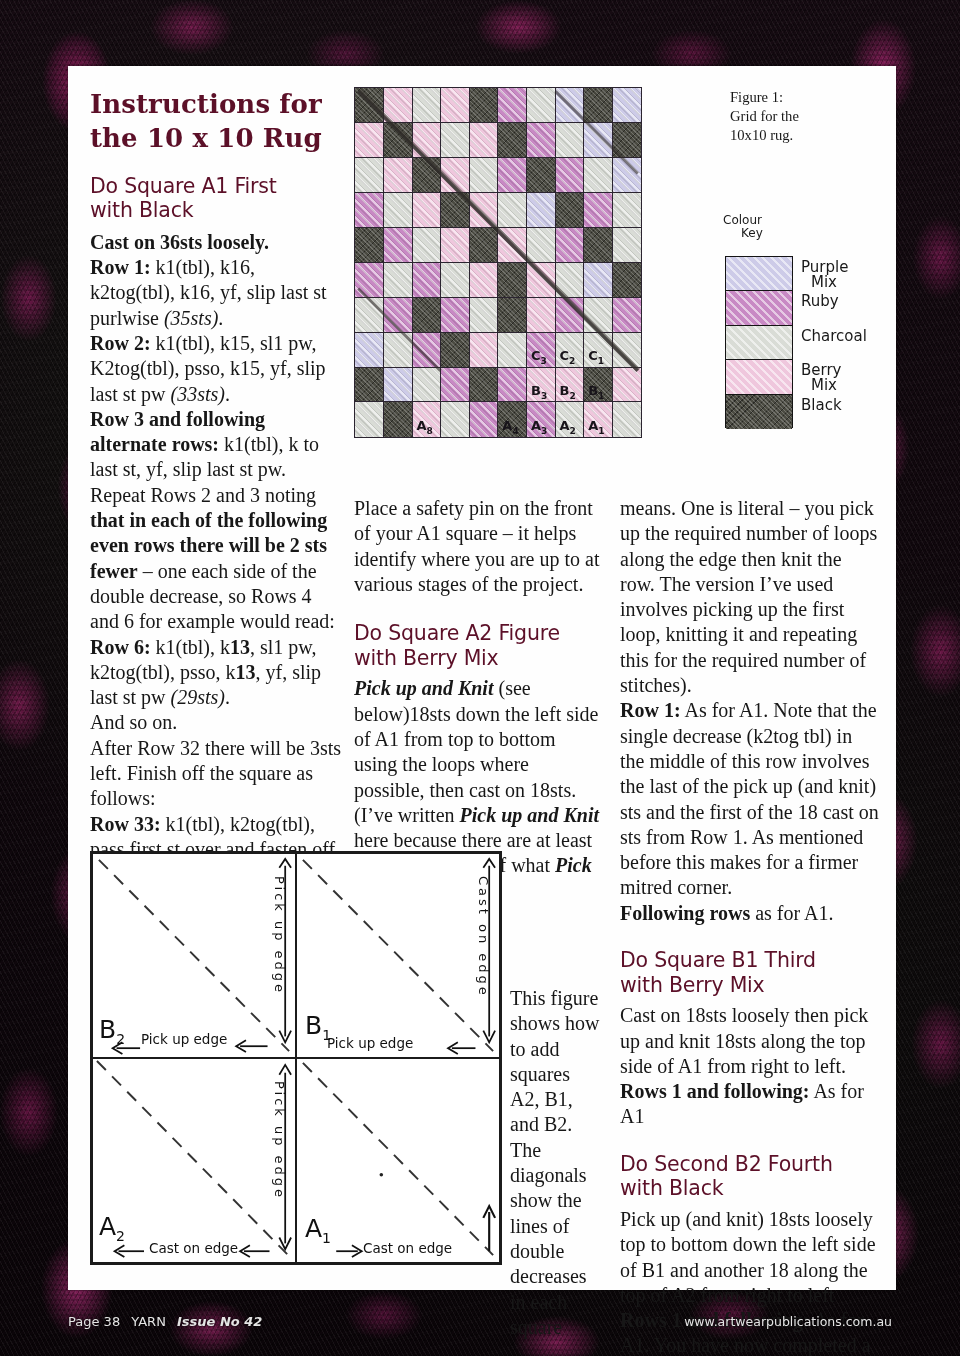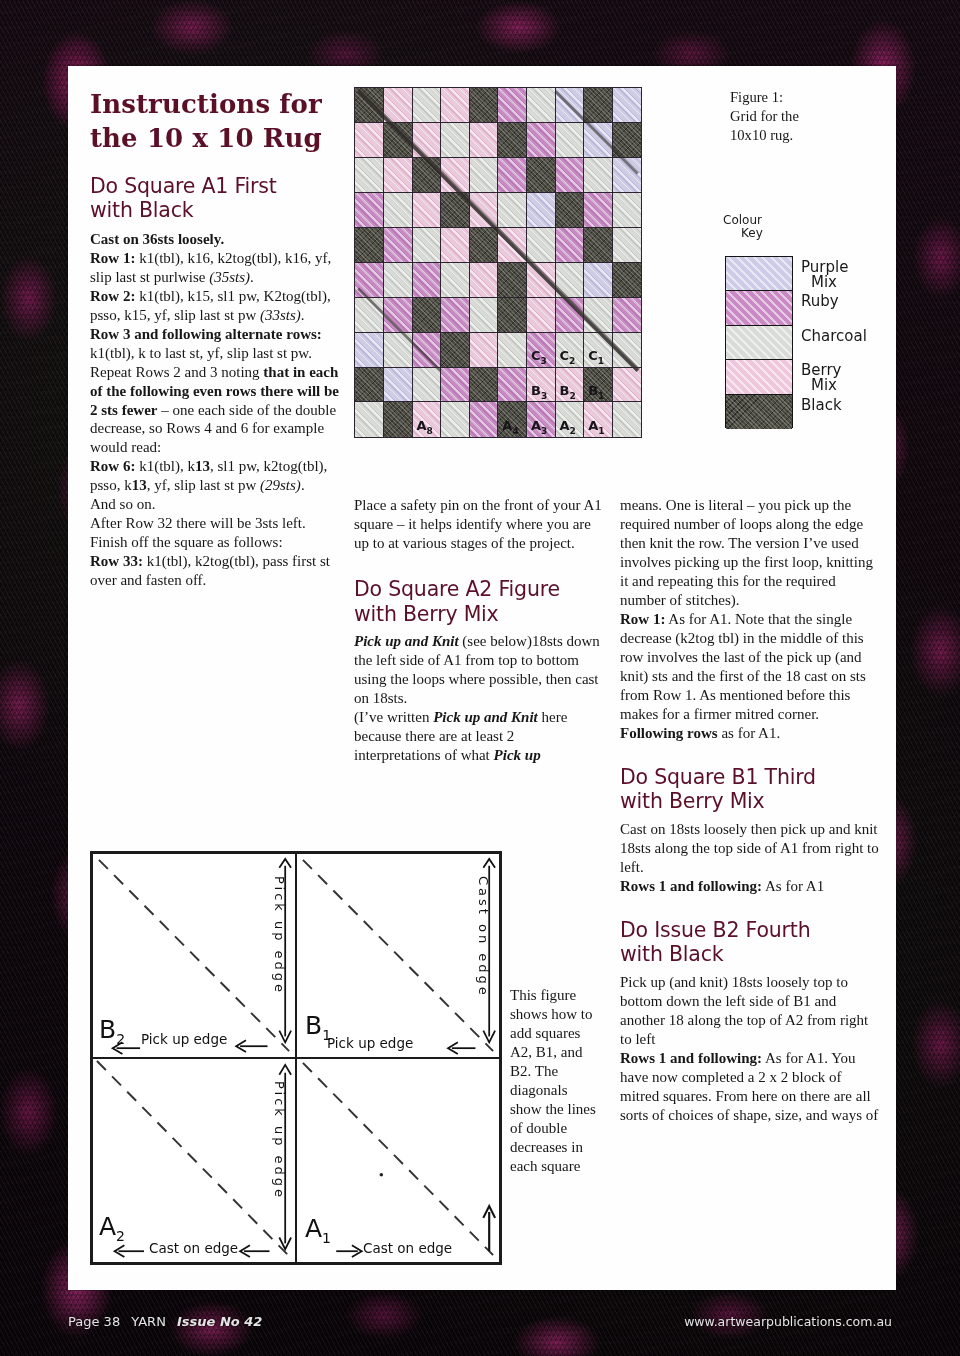--- a/index.html
+++ b/index.html
@@ -74,21 +74,21 @@
   .h-sub {
     font-family:"DejaVu Sans", sans-serif;
     color:#5c1028;
     font-size:20.5px;
     line-height:1.20;
     letter-spacing:-.2px;
   }
 
   .body-txt {
     font-family:"Liberation Serif", serif;
-    font-size:15px;
+    font-size:20px;
     line-height:1.265;
     color:#171717;
     text-align:left;
   }
   .body-txt b { font-weight:bold; }
   .body-txt i { }
 
   
   .col { position:absolute; }
 
@@ -480,21 +480,21 @@
     <div class="body-txt"><b>Following rows</b> as for A1.</div>
 
     <div class="h-sub" style="margin-top:22px;">
       <div>Do Square B1 Third</div>
       <div>with Berry Mix</div>
     </div>
     <div class="body-txt" style="margin-top:6px;">Cast on 18sts loosely then pick up and knit 18sts along the top side of A1 from right to left.</div>
     <div class="body-txt"><b>Rows 1 and following:</b> As for A1</div>
 
     <div class="h-sub" style="margin-top:22px;">
-      <div>Do Issue B2 Fourth</div>
+      <div>Do Second B2 Fourth</div>
       <div>with Black</div>
     </div>
     <div class="body-txt" style="margin-top:6px;">Pick up (and knit) 18sts loosely top to bottom down the left side of B1 and another 18 along the top of A2 from right to left</div>
     <div class="body-txt"><b>Rows 1 and following:</b> As for A1. You have now completed a 2 x 2 block of mitred squares. From here on there are all sorts of choices of shape, size, and ways of</div>
   </div>
 
   <div id="fig2">
 
     <div class="quad" id="q-b2">
       <svg viewBox="0 0 206 207" preserveAspectRatio="none" style="position:absolute;inset:0;width:100%;height:100%;">

